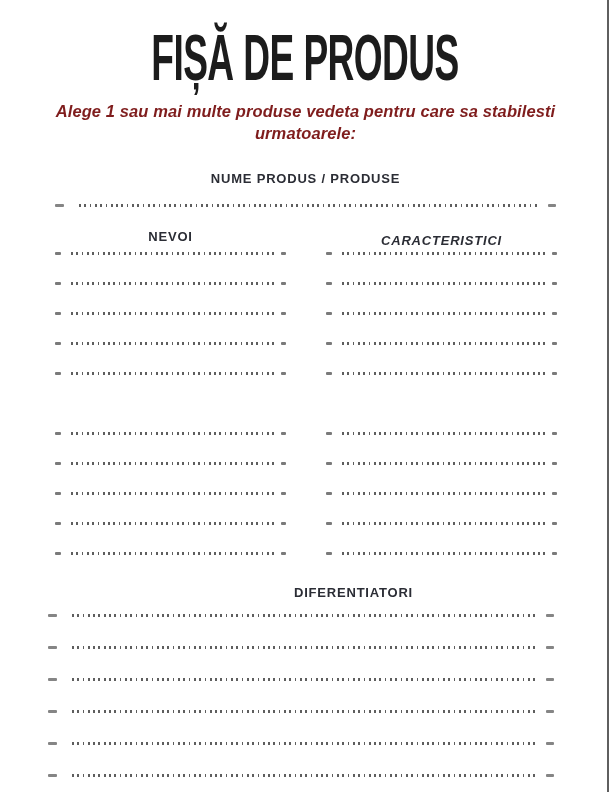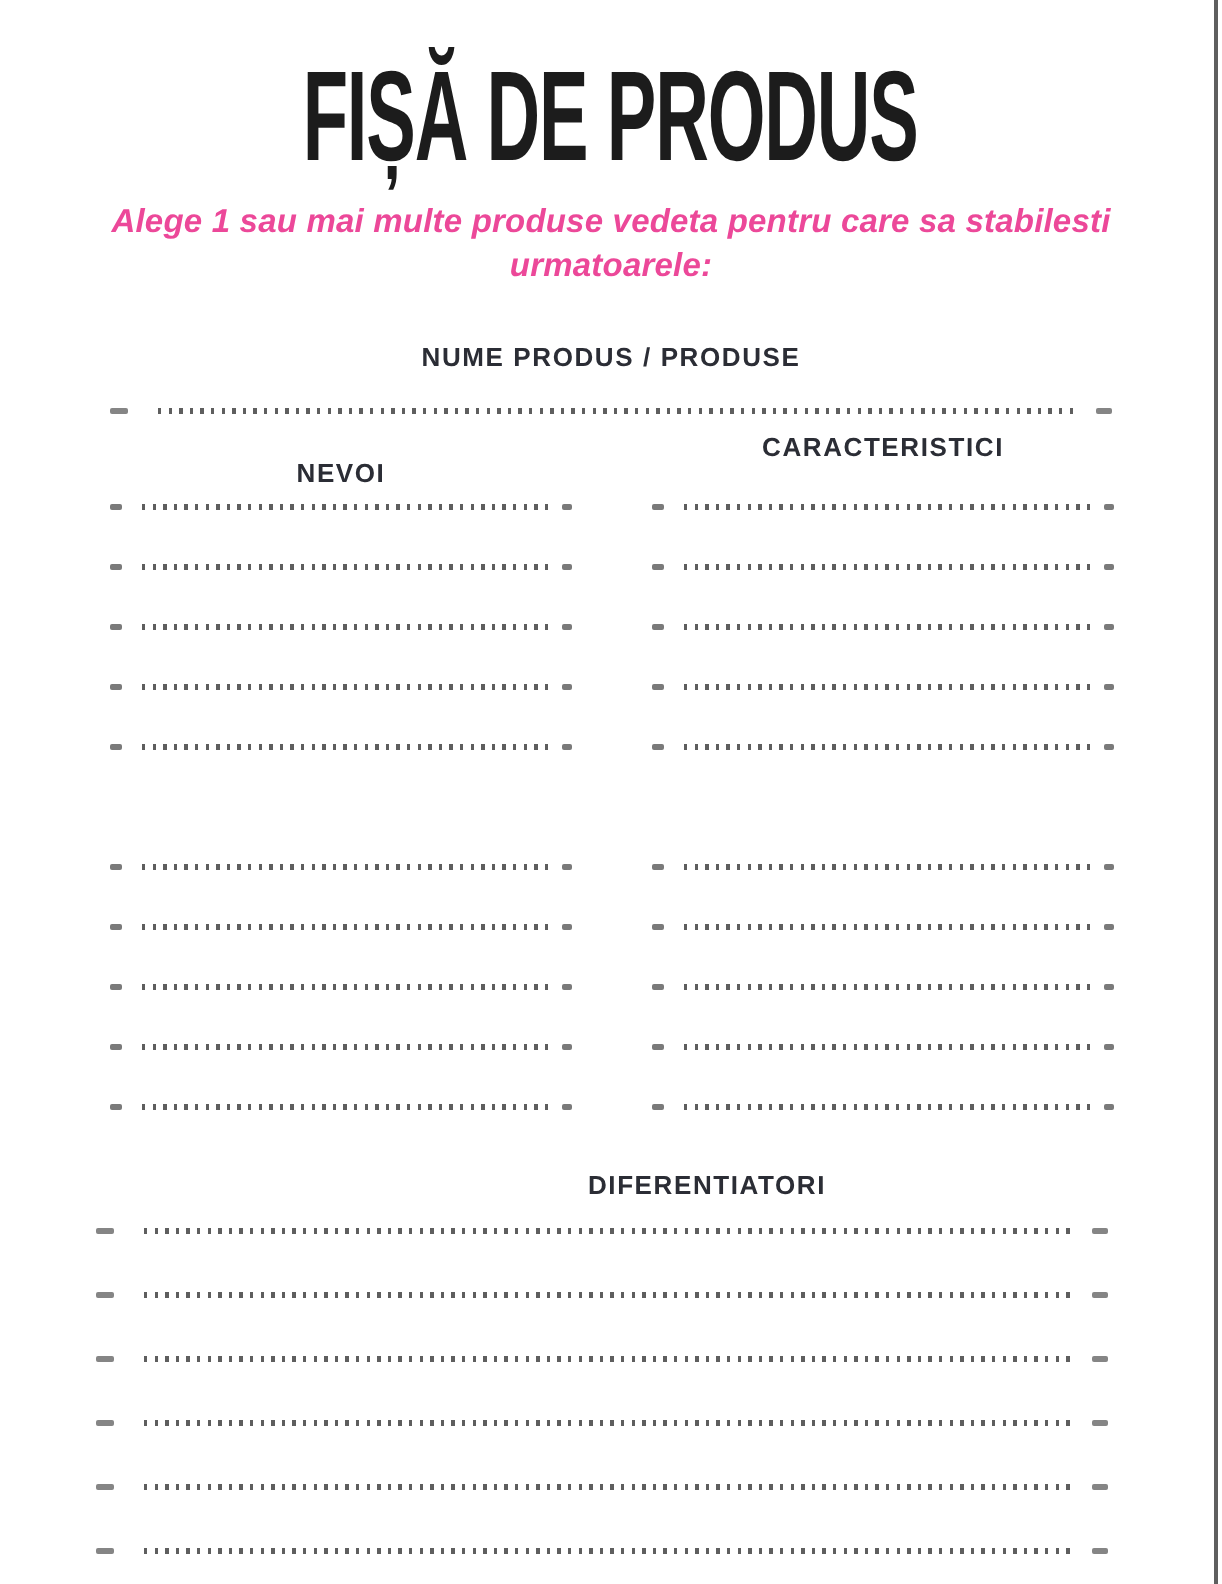--- a/index.html
+++ b/index.html
@@ -12,21 +12,21 @@
   }
   .title-wrap { position:absolute; top:26px; left:0; width:100%; text-align:center; }
   .title-inner {
     display:inline-block; font-size:64px; font-weight:800; color:#1c1c1c;
     transform:scaleX(0.58); transform-origin:50% 50%; line-height:1;
     letter-spacing:-1px; white-space:nowrap;
   }
   .subtitle {
     position:absolute; top:100px; left:50%; transform:translateX(-50%);
     width:500px; text-align:center; font-style:italic; font-weight:700;
-    font-size:16.5px; line-height:1.35; color:#ec4899; letter-spacing:0.1px;
+    font-size:16.5px; line-height:1.35; color:#7f1d1d; letter-spacing:0.1px;
   }
   .sec-heading {
     position:absolute; text-align:center; font-weight:700; font-size:13px;
     letter-spacing:0.8px; color:#2b2d35; white-space:nowrap;
   }
   .sec-heading.colw { width:231px; }
   .sec-heading.fullw { left:0; width:100%; }
   .rows { position:absolute; }
   .row { display:flex; align-items:center; height:3px; }
   .row .dash { flex:none; height:2.6px; background:#7a7a7a; border-radius:1px; }
@@ -38,21 +38,21 @@
   .rows-col .row { margin-bottom:27px; }
   .rows-col .row .dash { width:6px; }
   .rows-col .row .dash.r { width:5px; }
   .rows-col .row .dots { margin:0 6px 0 10px; }
   .rows-full .row { margin-bottom:29px; }
   .rows-full .row .dash { width:9px; background:#858585; }
   .rows-full .row .dash.r { width:8px; }
   .rows-full .row .dots { margin:0 10px 0 15px; }
   #rows-product { left:55px; top:204px; width:501px; }
   #heading-nevoi { top:229px; left:55px; }
-  #heading-caracteristici { top:216px; left:326px; }
+  #heading-caracteristici { top:233px; left:326px;font-style:italic; }
   #rows-nevoi { left:55px; top:252px; }
   #rows-caracteristici { left:326px; top:252px; }
   #heading-beneficii { top:402px; left:55px; }
   #heading-avantaje { top:402px; left:326px; }
   #rows-beneficii { left:55px; top:432px; }
   #rows-avantaje { left:326px; top:432px; }
   #heading-diferentiatori { top:585px;padding-left:48px; }
   #rows-diferentiatori { left:48px; top:614px; width:506px; }
   #heading-product { top:171px; left:0; width:100%; }
 </style>

